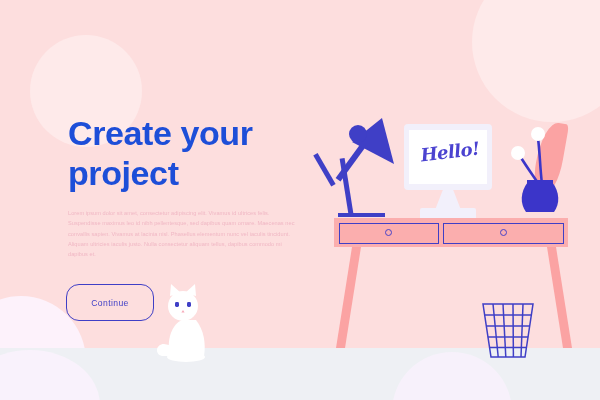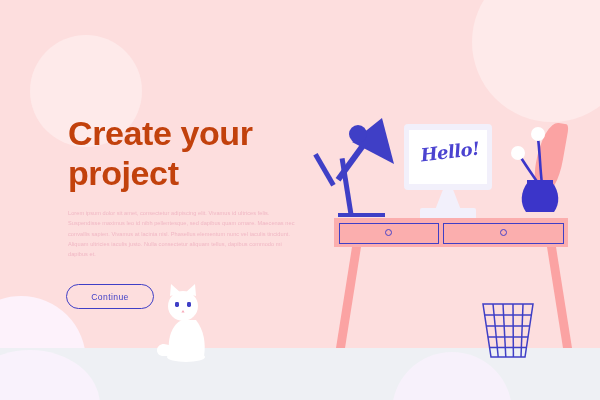--- a/index.html
+++ b/index.html
@@ -65,36 +65,36 @@
   
   .headline {
     position: absolute;
     left: 68px; top: 113px;
     width: 250px;
     margin: 0;
     font-size: 34px;
     line-height: 40px;
     font-weight: bold;
     letter-spacing: -0.4px;
-    color: #c2410c;
+    color: #1d4ed8;
   }
   .bodytext {
     position: absolute;
     left: 68px; top: 208px;
     width: 232px;
     margin: 0;
     font-size: 5.6px;
     line-height: 10.3px;
     color: #f0b7c4;
     letter-spacing: 0.05px;
   }
   .cta {
     position: absolute;
     left: 66px; top: 284px;
-    width: 88px; height: 25px;
+    width: 88px; height: 37px;
     border: 1.6px solid #3f3fc6;
     border-radius: 13px;
     background: transparent;
     color: #3f3fc6;
     font-family: "Liberation Sans", sans-serif;
     font-size: 8.6px;
     letter-spacing: 0.4px;
     cursor: pointer;
     padding: 0;
   }

